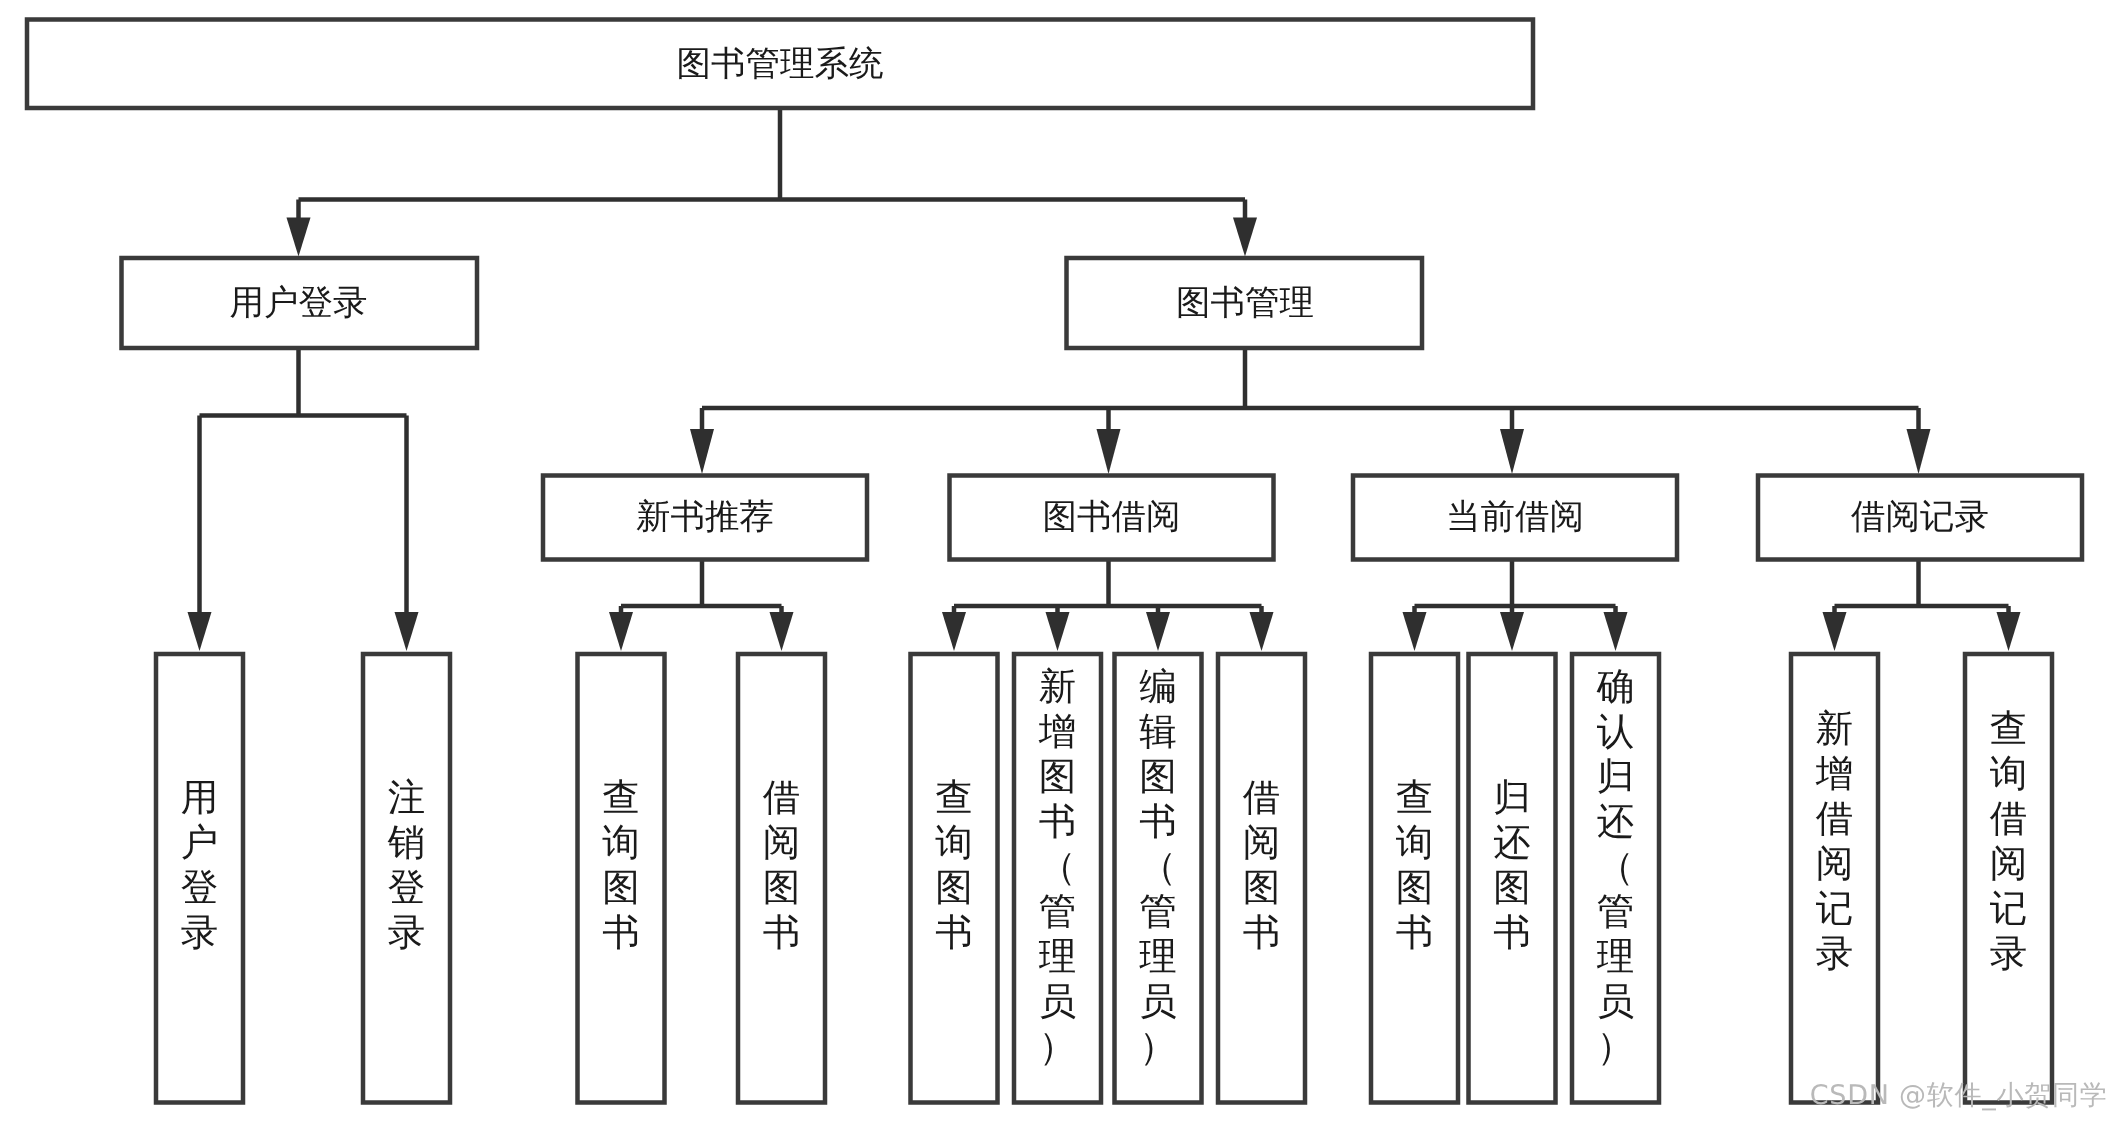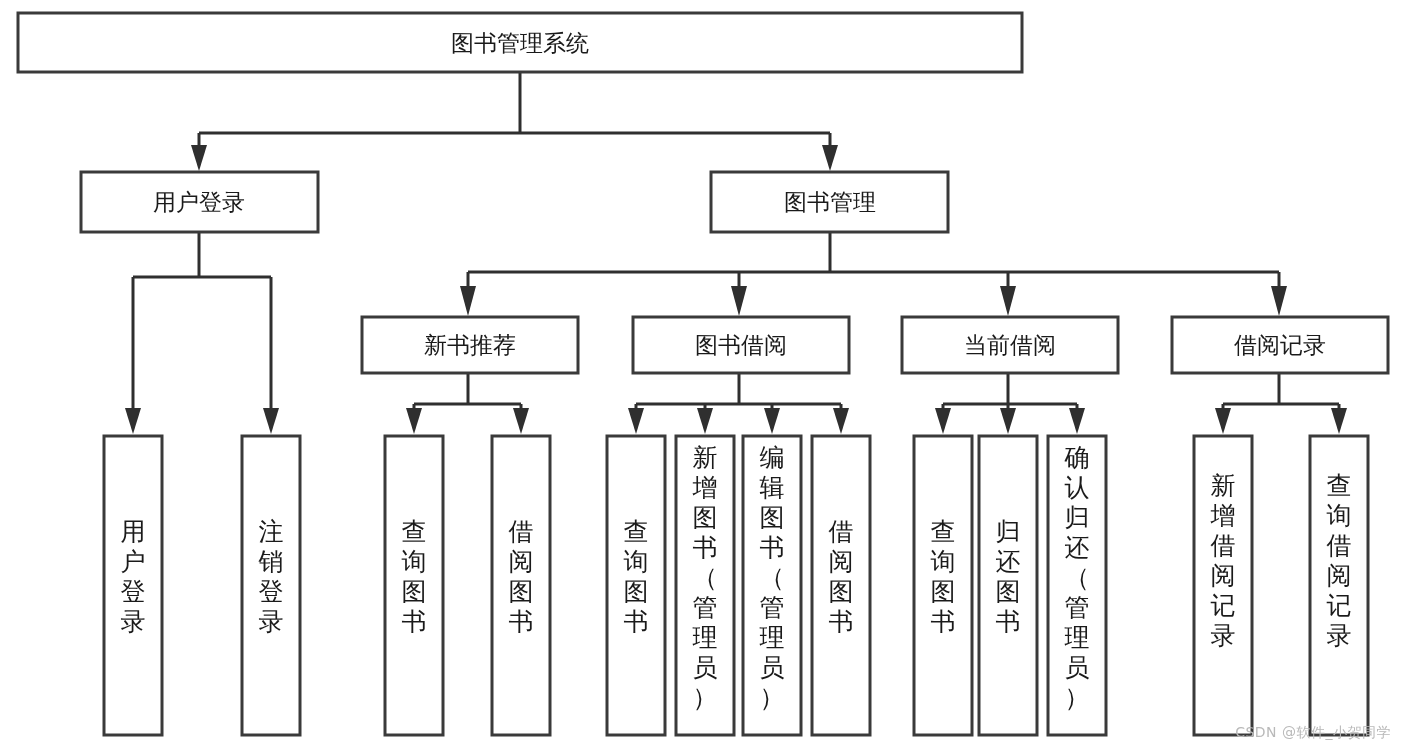--- a/index.html
+++ b/index.html
@@ -49,24 +49,24 @@
     dominant-baseline: middle;
   }
   .node-label-v {
     font-family: "DejaVu Sans", "Liberation Sans", sans-serif;
     font-size: 25px;
     fill: #1a1a1a;
     text-anchor: middle;
   }
   .watermark {
     position: absolute;
-    right: 14px;
+    right: 0;
     bottom: 5px;
     font-family: "DejaVu Sans", "Liberation Sans", sans-serif;
-    font-size: 14px;
+    font-size: 18px;
     color: #b9b9b9;
     letter-spacing: 0.5px;
     white-space: nowrap;
     pointer-events: none;
   }
 </style>
 </head>
 <body>
 
 <div id="diagram-root">

